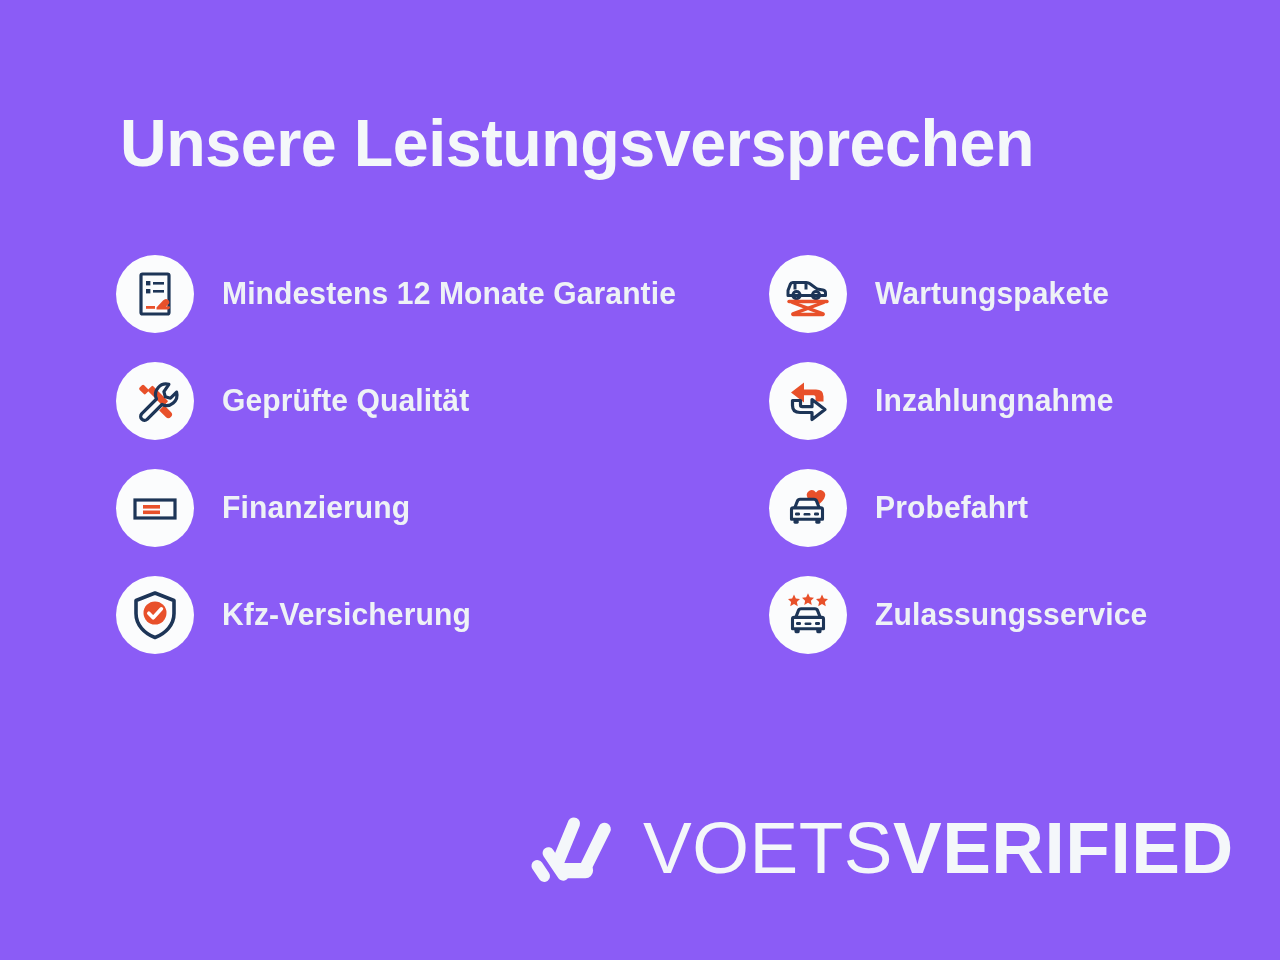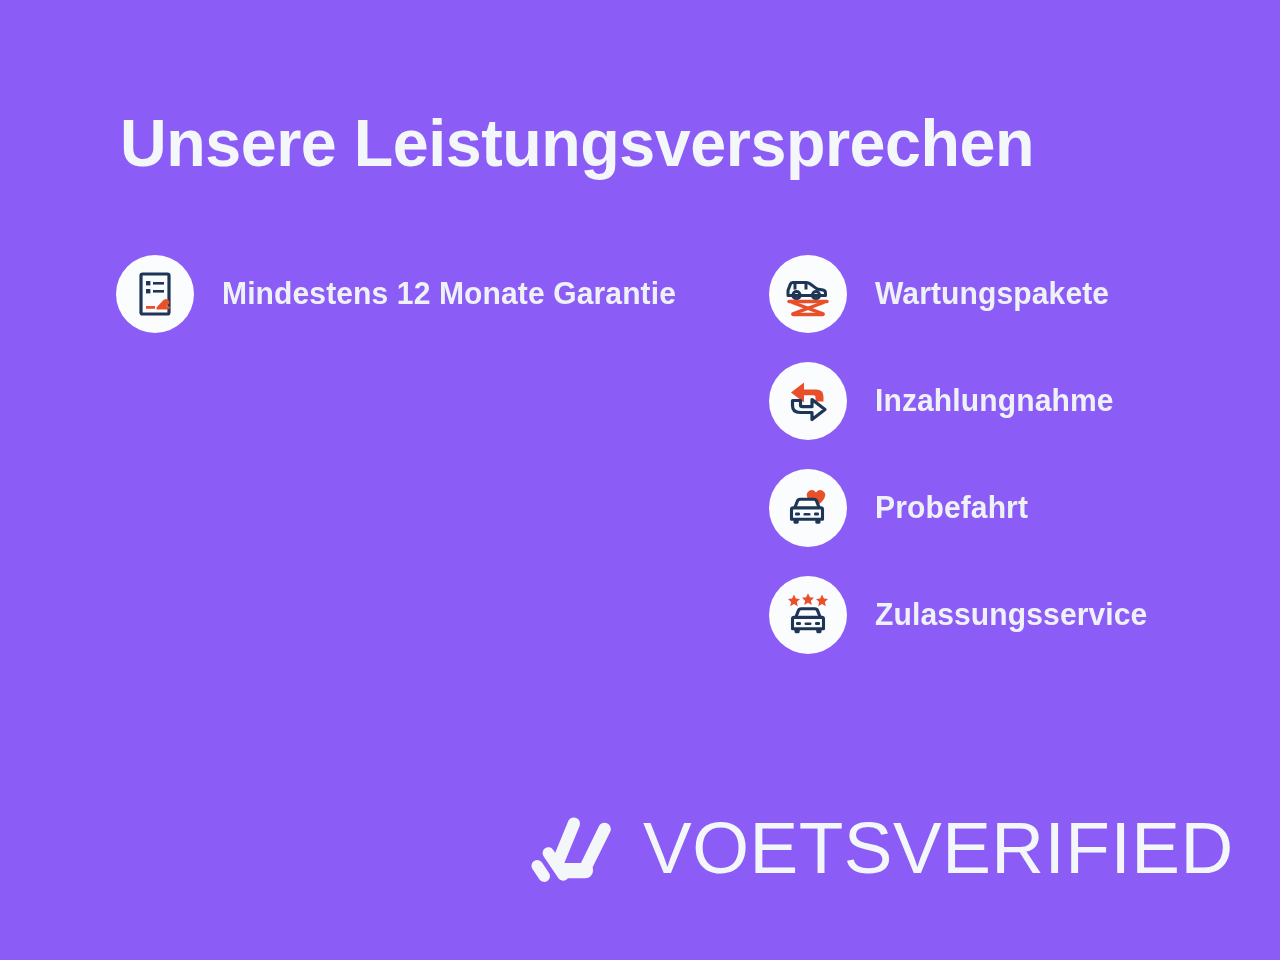--- a/index.html
+++ b/index.html
@@ -90,21 +90,21 @@
     font-size: 73px;
     line-height: 73px;
     color: #f4f7fa;
     white-space: nowrap;
     letter-spacing: 0.5px;
   }
   #brand-word-light {
     font-weight: 400;
   }
   #brand-word-bold {
-    font-weight: 400;
+    font-weight: 700;
     margin-top: 41px;
   }
 </style>
 </head>
 <body>
 
 <div id="banner">
 
   <div id="page-title">Unsere Leistungsversprechen</div>
 
@@ -120,23 +120,59 @@
             <rect x="24" y="14" width="11" height="2.6" fill="#1d3557"></rect>
             <rect x="17" y="21" width="4.4" height="4.4" fill="#1d3557"></rect>
             <rect x="24" y="22" width="11" height="2.6" fill="#1d3557"></rect>
             <rect x="17" y="38" width="9" height="2.8" fill="#e8502a"></rect>
             <path d="M27.5 39.5 L34 32.5 q2.6-2.8 5.2-0.6 2.4 2.2 0 4.6 l-2.2 2.1 2.6-0.3 q2-0.1 1.3 1.6 -0.6 1.6-3 1.6 l-10.4 0 z" fill="#e8502a"></path>
           </svg>
         </span>
         <span class="feature-label">Mindestens 12 Monate Garantie</span>
       </div>
 
-
-
-
+      <div class="feature-item">
+        <span class="feature-icon-disc">
+          <svg width="52" height="52" viewBox="0 0 52 52">
+            <g fill="#e8502a">
+              <rect x="10.5" y="11.4" width="8.8" height="6.4" rx="1.6" transform="rotate(45 14.9 14.6)"></rect>
+              <rect x="17.6" y="17.2" width="22.5" height="7.2" rx="1.2" transform="rotate(45 28.8 20.8)"></rect>
+              <path d="M35.3 30.3 l6.6 6.6 a3.6 3.6 0 0 1 -5.1 5.1 l-6.6-6.6 z"></path>
+            </g>
+            <g fill="#1d3557">
+              <path d="M39.9 9.4 a10.6 10.6 0 0 0 -12.4 14.6 L12.6 38.9 a3.9 3.9 0 0 0 5.5 5.5 L33 29.5 a10.6 10.6 0 0 0 14.6-12.4 l-6.1 6.1 -5.2-1.4 -1.4-5.2 z" fill="none" stroke="#1d3557" stroke-width="3.2" stroke-linejoin="round"></path>
+            </g>
+          </svg>
+        </span>
+        <span class="feature-label">Geprüfte Qualität</span>
+      </div>
+
+      <div class="feature-item">
+        <span class="feature-icon-disc">
+          <svg width="52" height="52" viewBox="0 0 52 52">
+            <rect x="6" y="18" width="40" height="18" fill="none" stroke="#1d3557" stroke-width="3.2"></rect>
+            <path d="M31 15.5 a11.5 11.5 0 1 0 0 23 a11.5 11.5 0 0 1 0 -23 z" fill="#e8502a"></path>
+            <rect x="14" y="23" width="17" height="3.6" fill="#e8502a"></rect>
+            <rect x="14" y="28.5" width="17" height="3.6" fill="#e8502a"></rect>
+          </svg>
+        </span>
+        <span class="feature-label">Finanzierung</span>
+      </div>
+
+
+      <div class="feature-item">
+        <span class="feature-icon-disc">
+          <svg width="52" height="52" viewBox="0 0 52 52">
+            <path d="M26 4 L45 11.5 v13 C45 36 36.5 44.5 26 48.5 15.5 44.5 7 36 7 24.5 v-13 z" fill="none" stroke="#1d3557" stroke-width="3.6" stroke-linejoin="round"></path>
+            <circle cx="26" cy="24" r="11.5" fill="#e8502a"></circle>
+            <path d="M19.8 24.2 l4.4 4.6 8.2-9" fill="none" stroke="#ffffff" stroke-width="3.6" stroke-linecap="round" stroke-linejoin="round"></path>
+          </svg>
+        </span>
+        <span class="feature-label">Kfz-Versicherung</span>
+      </div>
 
     </div>
 
     <div class="feature-col" id="col-right">
 
       <div class="feature-item">
         <span class="feature-icon-disc">
           <svg width="52" height="52" viewBox="0 0 52 52">
             <g fill="none" stroke="#1d3557" stroke-width="3" stroke-linejoin="round">
               <path d="M6 22.5 l2.4-6.4 q0.6-1.6 2.4-1.6 l13.5 0 q2 0 3.6 1.2 l7.4 5.4 5.6 1 q2.6 0.5 2.6 3 l0 2.4 -37.5 0 z"></path>

